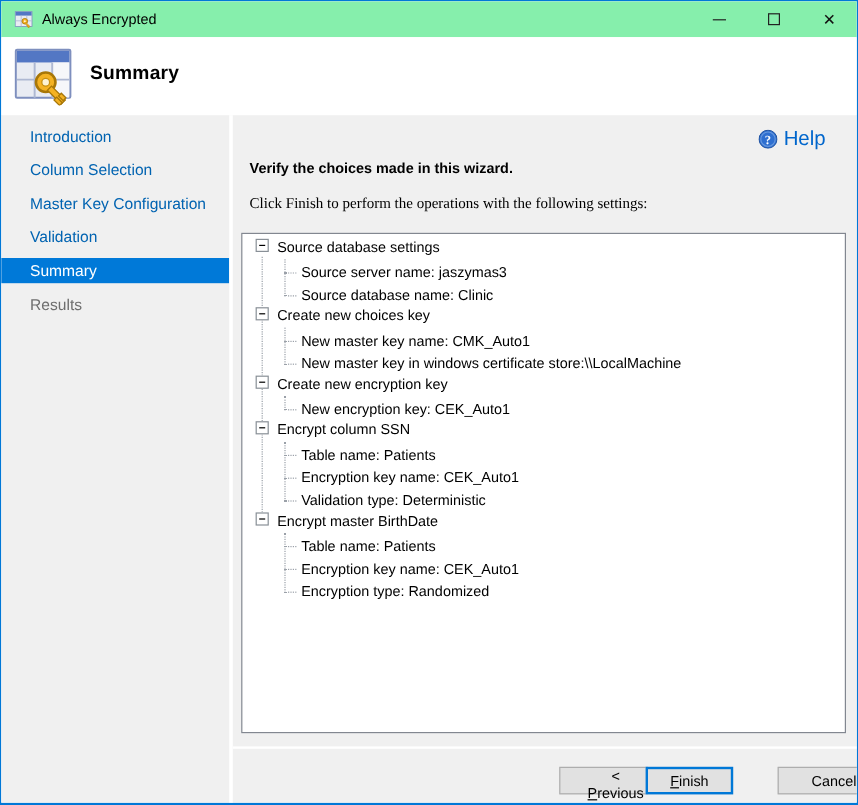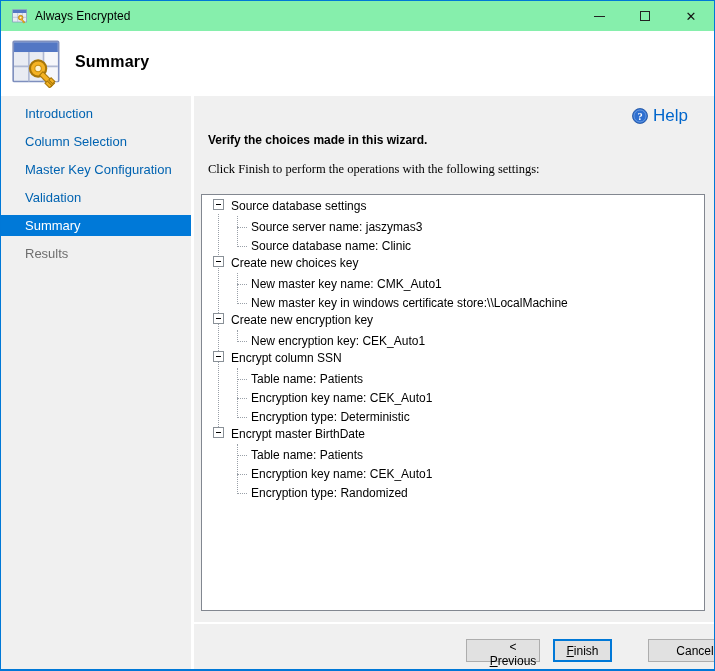--- a/index.html
+++ b/index.html
@@ -66,21 +66,21 @@
 
   
   .footer-sep { position:absolute; left:193px; right:0; top:526px; height:2px; background:#fff; }
   .btn {
     position:absolute; top:543px; height:23px;
     background:#E1E1E1; border:1px solid #ADADAD;
     font-family:inherit; font-size:12px; color:#000; text-align:center; cursor:pointer;
   }
   .btn u { text-decoration:underline; }
   #btn-previous { left:465px; width:74px;padding-left:20px; }
-  #btn-finish  { left:552px; width:59px; border:2px solid #0078D7; }
+  #btn-finish  { left:537px; width:73px; border:2px solid #0078D7; }
   #btn-cancel  { left:633px; width:94px;margin-left:14px; }
 </style>
 </head>
 <body>
 
 <div class="window">
 
   <div class="titlebar">
     <svg class="app-icon" viewBox="0 0 48 48">
       <rect x="2" y="5" width="42" height="37" fill="#E9ECF3" stroke="#7E8FBE" stroke-width="2"></rect>
@@ -185,21 +185,21 @@
         </div>
 
         <div class="tgroup">
           <div class="tnode">
             <span class="expander"></span>
             <span>Encrypt column SSN</span>
           </div>
           <div class="kids">
             <div class="kid">Table name: Patients</div>
             <div class="kid">Encryption key name: CEK_Auto1</div>
-            <div class="kid">Encryption type: Deterministic</div>
+            <div class="kid">Validation type: Deterministic</div>
           </div>
         </div>
 
         <div class="tgroup">
           <div class="tnode">
             <span class="expander"></span>
             <span>Encrypt master BirthDate</span>
           </div>
           <div class="kids">
             <div class="kid">Table name: Patients</div>

